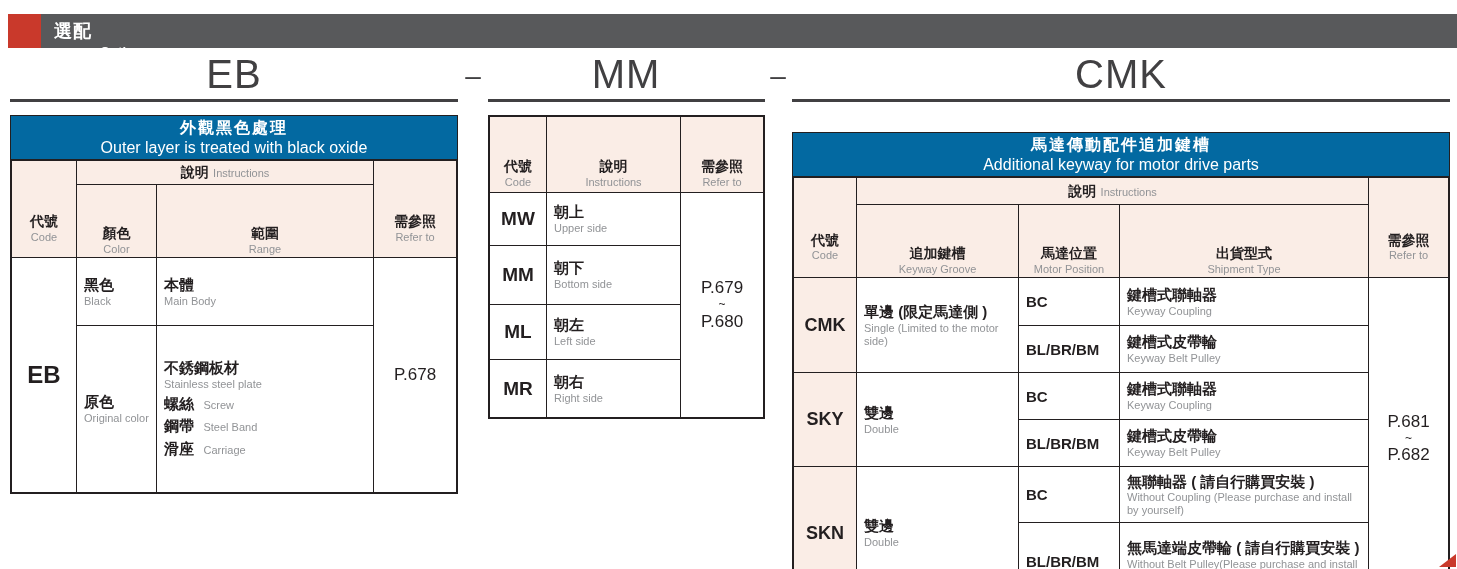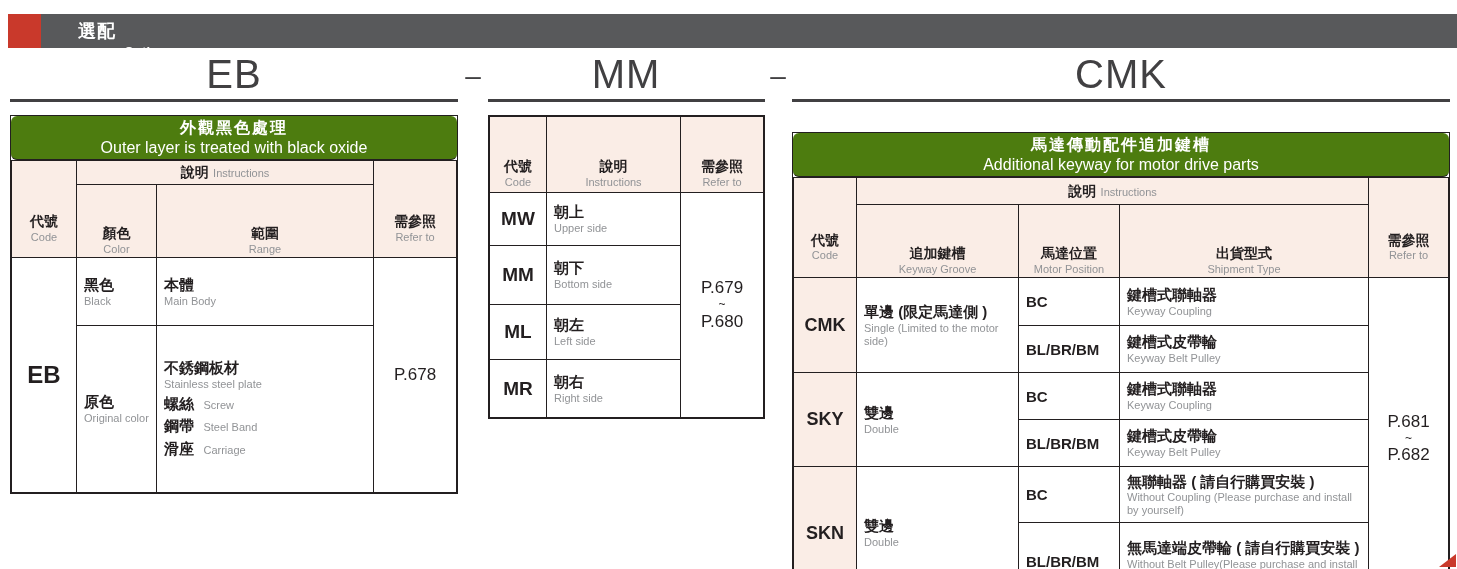--- a/index.html
+++ b/index.html
@@ -3,38 +3,38 @@
 <meta charset="utf-8">
 <style>
   html,body{margin:0;padding:0;background:#ffffff;}
   body{font-family:"Liberation Sans","DejaVu Sans",sans-serif;color:#231F20;}
   .page{position:relative;width:1457px;height:569px;background:#fff;overflow:hidden;}
 
   
   .topbar{position:absolute;left:8px;right:0;top:14px;height:34px;display:flex;}
   .accent-square{width:33px;height:34px;background:#C9392B;}
   .graybar{flex:1;background:#58595B;display:flex;align-items:center;padding-left:13px;gap:8px;}
-  .bar-zh{color:#fff;font-weight:700;font-size:18px;letter-spacing:1px;margin-left:24px;}
+  .bar-zh{color:#fff;font-weight:700;font-size:18px;letter-spacing:1px;}
   .bar-en{color:#fff;font-weight:700;font-size:13px;margin-top:40px;}
 
   
   .heading{position:absolute;top:52px;transform:translateX(-50%);font-size:40px;color:#414042;letter-spacing:1px;white-space:nowrap;}
   .sep{position:absolute;top:60px;transform:translateX(-50%);font-size:28px;color:#414042;}
   .rule{position:absolute;top:99px;height:3px;background:#414042;}
   .rule-1{left:10px;width:448px;}
   .rule-2{left:488px;width:277px;}
   .rule-3{left:792px;width:658px;}
 
   
   .tbl{position:absolute;border:1px solid #231F20;background:#fff;box-sizing:border-box;}
   .t1{left:10px;top:115px;width:448px;}
   .t2{left:488px;top:115px;width:277px;}
   .t3{left:792px;top:132px;width:658px;}
-  .tbl-title{background:#4d7c0f;color:#fff;text-align:center;height:44px;box-sizing:border-box;
-             display:flex;flex-direction:column;justify-content:center;border-bottom:1px solid #231F20;border-radius:6px;}
+  .tbl-title{background:#0369a1;color:#fff;text-align:center;height:44px;box-sizing:border-box;
+             display:flex;flex-direction:column;justify-content:center;border-bottom:1px solid #231F20;}
   .tt-zh{font-size:16px;font-weight:700;letter-spacing:2px;line-height:1.3;}
   .tt-en{font-size:16px;line-height:1.2;}
 
   table{border-collapse:collapse;width:100%;table-layout:fixed;}
   td{border:1px solid #231F20;padding:3px 7px;vertical-align:middle;overflow:hidden;box-sizing:border-box;}
   .hd{background:#FAEDE6;text-align:center;padding:2px 2px;}
   .zh{font-weight:700;font-size:15px;color:#231F20;line-height:1.25;}
   .zh-sm{font-size:14px;margin-top:38px;}
   .en{font-weight:400;font-size:11px;color:#919396;line-height:1.15;}
   .pink{background:#FAEDE6;}

